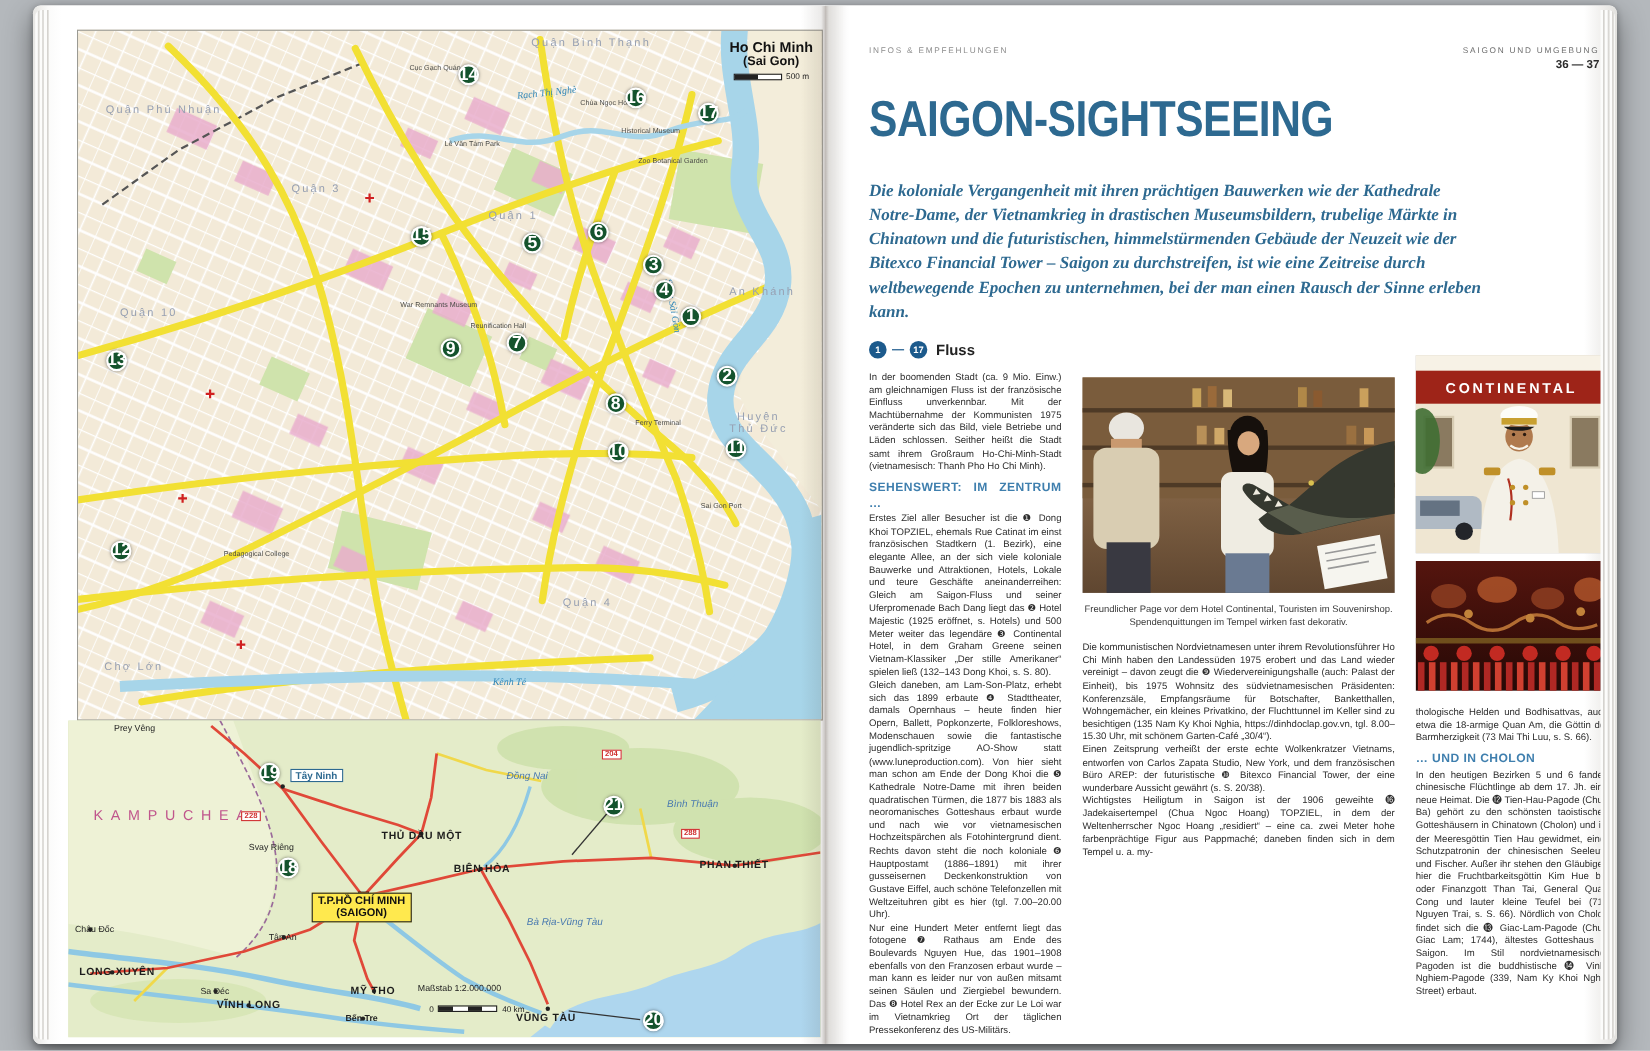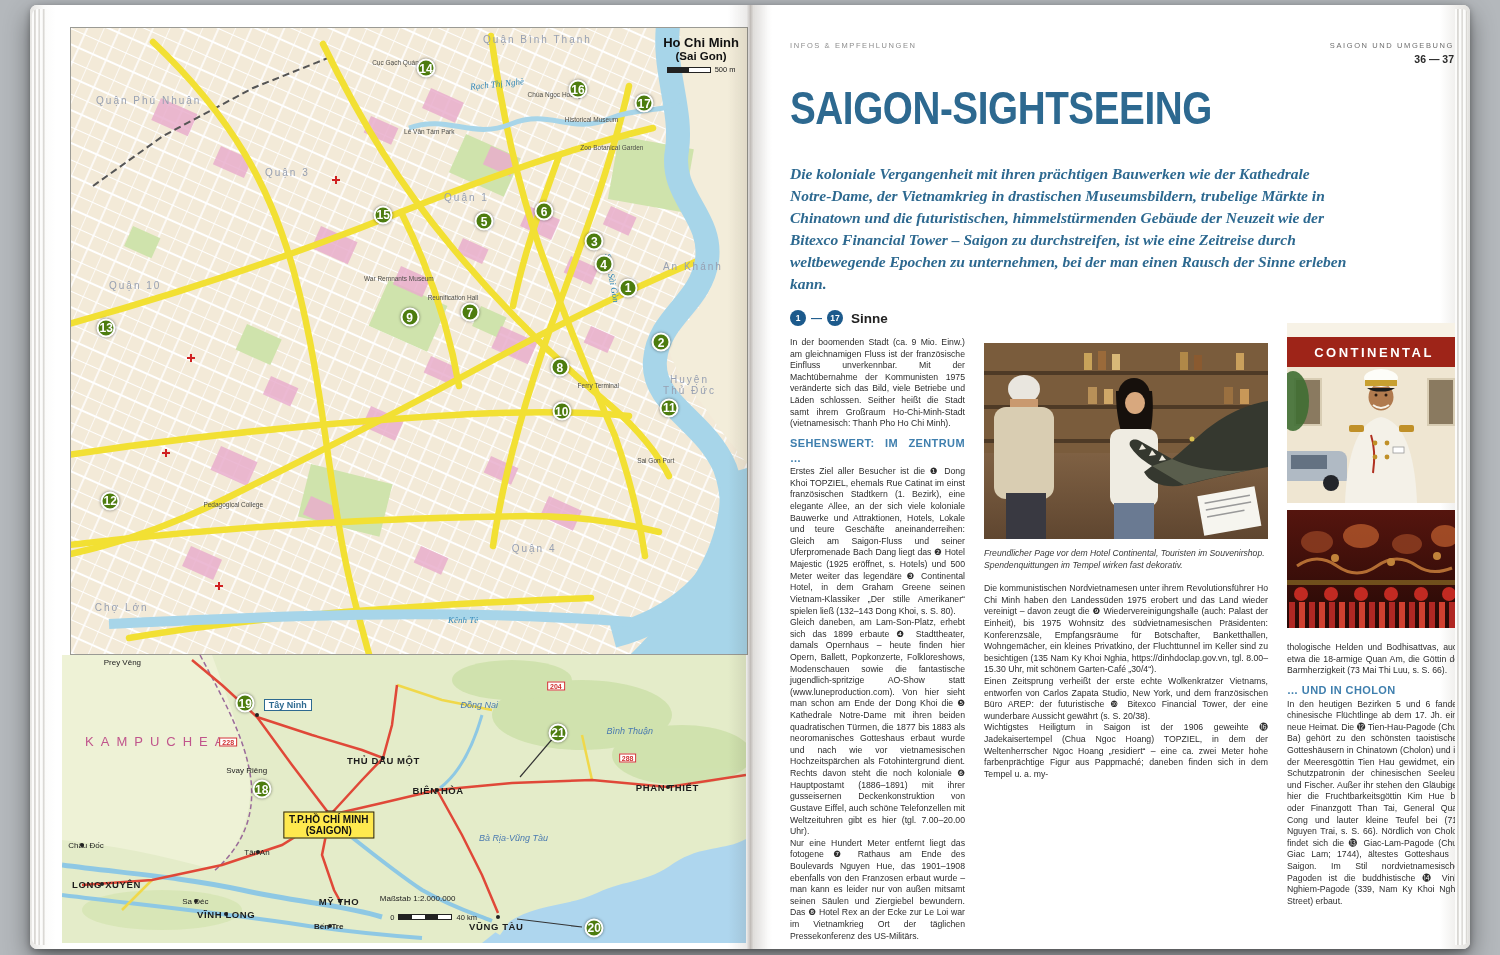--- a/index.html
+++ b/index.html
@@ -15,22 +15,22 @@
     background:repeating-linear-gradient(to right,#fcfcfb 0px,#fcfcfb 2px,#d2d0cc 2.6px,#ebeae7 4.2px);}
   .stack-l{left:2px;border-radius:6px 0 0 6px;}
   .stack-r{right:2px;border-radius:0 6px 6px 0;}
   .gutter{position:absolute;left:698px;top:0;width:44px;height:100%;z-index:40;pointer-events:none;
     background:linear-gradient(to right,rgba(0,0,0,0) 0%,rgba(60,50,40,.10) 42%,rgba(60,45,35,.28) 50%,rgba(60,50,40,.10) 58%,rgba(0,0,0,0) 100%);}
 
   
   .city-map{position:absolute;left:40px;top:22px;width:676px;height:626px;border:1px solid #9a9a94;overflow:hidden;background:#f3ead8;}
   .region-map{position:absolute;left:32px;top:650px;width:684px;height:288px;overflow:hidden;background:#e4ecc9;}
   .map-svg{position:absolute;left:0;top:0;width:100%;height:100%;}
-  .marker{position:absolute;width:19px;height:19px;border-radius:50%;background:#4d7c0f;color:#fff;
-    font-size:12px;font-weight:bold;display:flex;align-items:center;justify-content:center;
+  .marker{position:absolute;width:19px;height:19px;border-radius:50%;background:#14532d;color:#fff;
+    font-size:16px;font-weight:bold;display:flex;align-items:center;justify-content:center;
     border:2px solid #fff;box-shadow:0 0 3px rgba(0,0,0,.5);transform:translate(-50%,-50%);z-index:8;box-sizing:border-box;}
   .lbl{position:absolute;transform:translate(-50%,-50%);white-space:pre-line;width:max-content;text-align:center;z-index:6;}
   .district{color:#97a0b2;font-size:10px;letter-spacing:2px;}
   .water{color:#2f86b8;font-style:italic;font-size:9px;font-family:"Liberation Serif",serif;}
   .poi{color:#4c4c48;font-size:6.5px;}
   .city{color:#222;font-size:8px;}
   .city-caps{color:#1c1c1c;font-size:9.5px;font-weight:bold;letter-spacing:.6px;}
   .country{color:#c0558c;font-size:13px;letter-spacing:7px;font-weight:500;}
   .province{color:#4a7ab0;font-style:italic;font-size:9px;}
   .hl-yellow{background:#ffe94e;border:1.2px solid #222;padding:1px 5px;font-weight:bold;font-size:10px;color:#111;line-height:1.15;}
@@ -63,21 +63,21 @@
   .sect .dash{color:#1c5a8c;font-size:11px;font-weight:bold;}
   .sect .name{font-size:13.5px;font-weight:bold;color:#222;margin-left:3px;}
   .cols{position:absolute;left:760px;top:332px;width:676px;display:flex;gap:19px;}
   .colA{width:175px;}
   .colB{width:284px;}
   .colC{width:175px;}
   .bt{font-size:8.7px;line-height:1.335;color:#2d2d2d;text-align:justify;hyphens:auto;}
   .bt p{margin:0;}
   .subhead{color:#3f7fae;font-weight:bold;font-size:11px;letter-spacing:.4px;margin:6px 0 1px;}
   .photo{display:block;border:0;background:#ccc;}
-  .caption{margin-top:8px;font-size:8.6px;font-style:italic;line-height:1.4;color:#3a3a3a;text-align:left;}
+  .caption{margin-top:8px;font-size:8.6px;line-height:1.4;color:#3a3a3a;text-align:center;}
   .sign-text{font:700 13px "Liberation Sans",sans-serif;letter-spacing:2.5px;fill:#fff;}
 </style>
 </head>
 <body>
 
 <div class="stage">
   <div class="book">
     <div class="stack stack-l"></div>
     <div class="stack stack-r"></div>
 
@@ -321,21 +321,21 @@
     <div class="folio">36 — 37</div>
 
     <h1 class="title" style="margin:0;">SAIGON-SIGHTSEEING</h1>
 
     <div class="intro">Die koloniale Vergangenheit mit ihren prächtigen Bauwerken wie der Kathedrale Notre-Dame, der Vietnamkrieg in drastischen Museumsbildern, trubelige Märkte in Chinatown und die futuristischen, himmelstürmenden Gebäude der Neuzeit wie der Bitexco Financial Tower – Saigon zu durchstreifen, ist wie eine Zeitreise durch weltbewegende Epochen zu unternehmen, bei der man einen Rausch der Sinne erleben kann.</div>
 
     <div class="sect">
       <span class="num">1</span>
       <span class="dash">—</span>
       <span class="num">17</span>
-      <span class="name">Sinne</span>
+      <span class="name">Fluss</span>
     </div>
 
     <div class="cols">
 
       <div class="colA bt">
         <p>In der boomenden Stadt (ca. 9 Mio. Einw.) am gleichnamigen Fluss ist der französische Einfluss unverkennbar. Mit der Machtübernahme der Kommunisten 1975 veränderte sich das Bild, viele Betriebe und Läden schlossen. Seither heißt die Stadt samt ihrem Großraum Ho-Chi-Minh-Stadt (vietnamesisch: Thanh Pho Ho Chi Minh).</p>
         <div class="subhead">SEHENSWERT: IM ZENTRUM …</div>
         <p>Erstes Ziel aller Besucher ist die ❶ Dong Khoi TOPZIEL, ehemals Rue Catinat im einst französischen Stadtkern (1. Bezirk), eine elegante Allee, an der sich viele koloniale Bauwerke und Attraktionen, Hotels, Lokale und teure Geschäfte aneinanderreihen: Gleich am Saigon-Fluss und seiner Uferpromenade Bach Dang liegt das ❷ Hotel Majestic (1925 eröffnet, s. Hotels) und 500 Meter weiter das legendäre ❸ Continental Hotel, in dem Graham Greene seinen Vietnam-Klassiker „Der stille Amerikaner“ spielen ließ (132–143 Dong Khoi, s. S. 80).</p>
         <p>Gleich daneben, am Lam-Son-Platz, erhebt sich das 1899 erbaute ❹ Stadttheater, damals Opernhaus – heute finden hier Opern, Ballett, Popkonzerte, Folkloreshows, Modenschauen sowie die fantastische jugendlich-spritzige AO-Show statt (www.luneproduction.com). Von hier sieht man schon am Ende der Dong Khoi die ❺ Kathedrale Notre-Dame mit ihren beiden quadratischen Türmen, die 1877 bis 1883 als neoromanisches Gotteshaus erbaut wurde und nach wie vor vietnamesischen Hochzeitspärchen als Fotohintergrund dient. Rechts davon steht die noch koloniale ❻ Hauptpostamt (1886–1891) mit ihrer gusseisernen Deckenkonstruktion von Gustave Eiffel, auch schöne Telefonzellen mit Weltzeituhren gibt es hier (tgl. 7.00–20.00 Uhr).</p>
         <p>Nur eine Hundert Meter entfernt liegt das fotogene ❼ Rathaus am Ende des Boulevards Nguyen Hue, das 1901–1908 ebenfalls von den Franzosen erbaut wurde – man kann es leider nur von außen mitsamt seinen Säulen und Ziergiebel bewundern. Das ❽ Hotel Rex an der Ecke zur Le Loi war im Vietnamkrieg Ort der täglichen Pressekonferenz des US-Militärs.</p>

